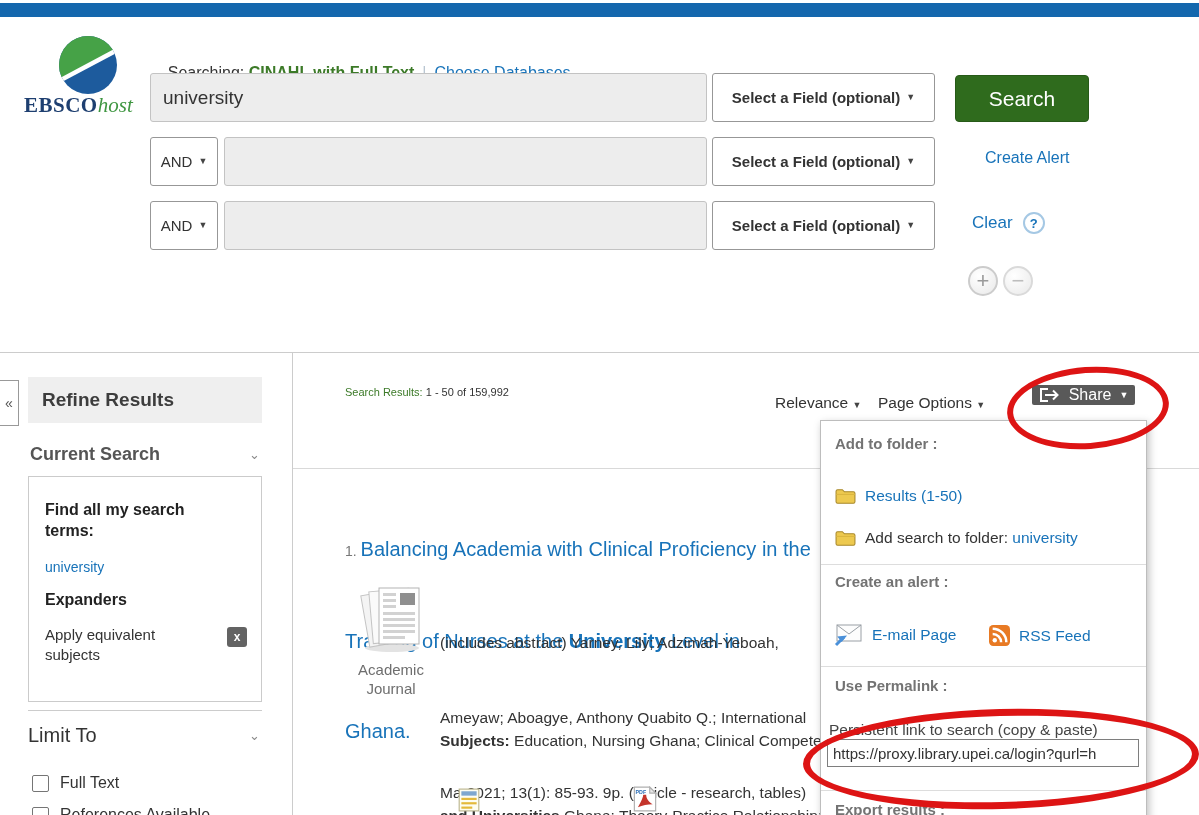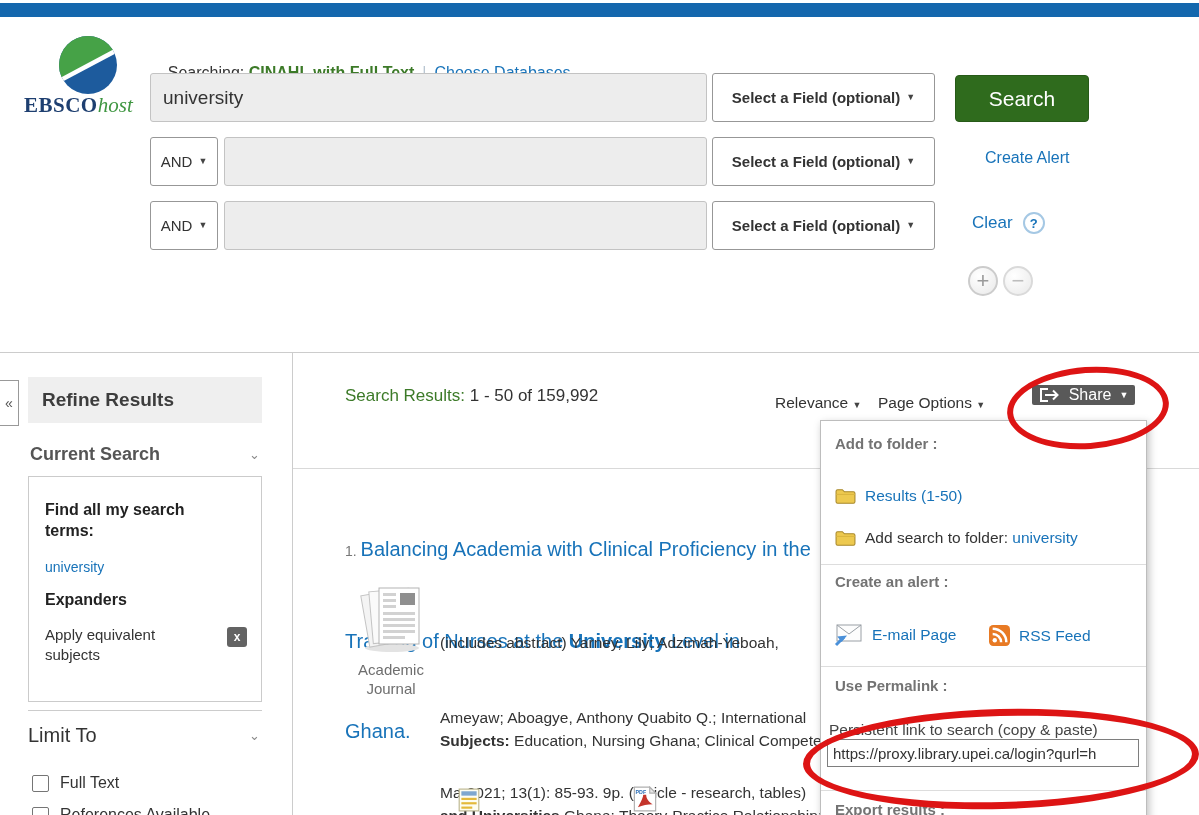--- a/index.html
+++ b/index.html
@@ -171,21 +171,21 @@
 
   <div class="abs" style="left:32px;top:774px;display:flex;align-items:center;gap:11px;">
     <input type="checkbox" class="cb" style="">
     <span class="cbl">Full Text</span>
   </div>
   <div class="abs" style="left:32px;top:806px;display:flex;align-items:center;gap:11px;">
     <input type="checkbox" class="cb" style="">
     <span class="cbl">References Available</span>
   </div>
 
-  <div class="abs pre" style="left:345px;top:386px;font-size:17px;"><span class="green">Search Results:</span><span> 1 - 50 of 159,992</span></div>
+  <div class="abs pre" style="left:345px;top:386px;font-size:11px;"><span class="green">Search Results:</span><span> 1 - 50 of 159,992</span></div>
 
   <div class="abs tb" style="left:775px;top:394px;"><span>Relevance</span> <span class="caret">▼</span></div>
   <div class="abs tb" style="left:878px;top:394px;"><span>Page Options</span> <span class="caret">▼</span></div>
 
   <div class="abs share-btn">
     <span style="display:inline-flex;">
       <svg width="22" height="16" viewBox="0 0 22 16">
         <path d="M9 2 H2 V14 H9" fill="none" stroke="#fff" stroke-width="2"></path>
         <path d="M6 8 H18" stroke="#fff" stroke-width="2"></path>
         <path d="M14 3.5 L18.5 8 L14 12.5" fill="none" stroke="#fff" stroke-width="2"></path>

